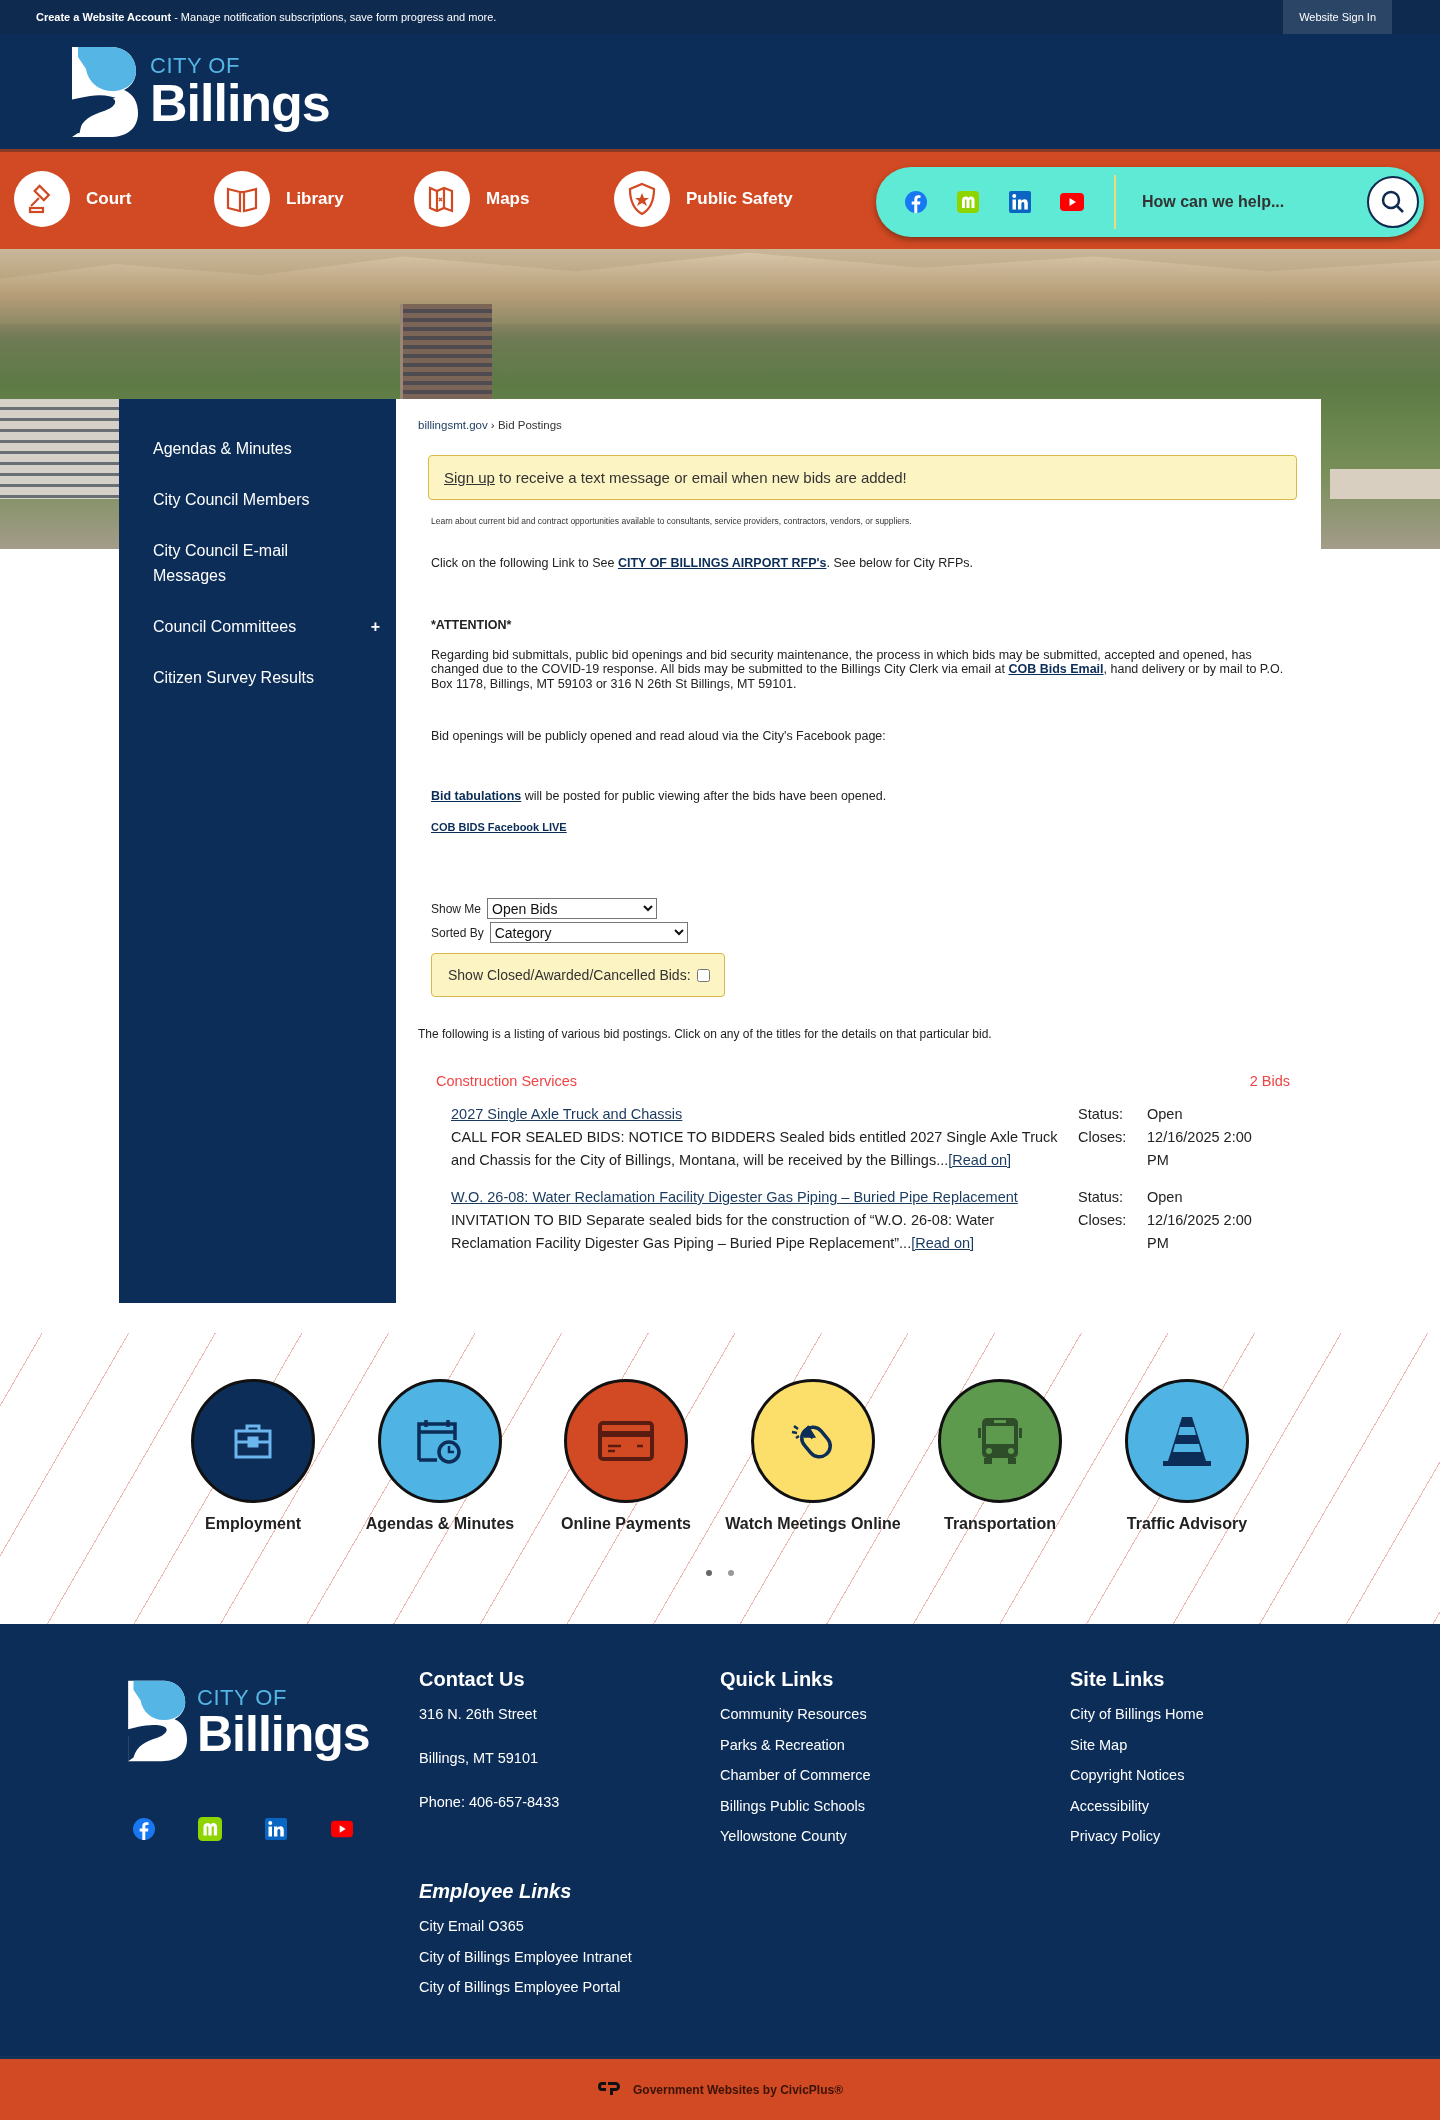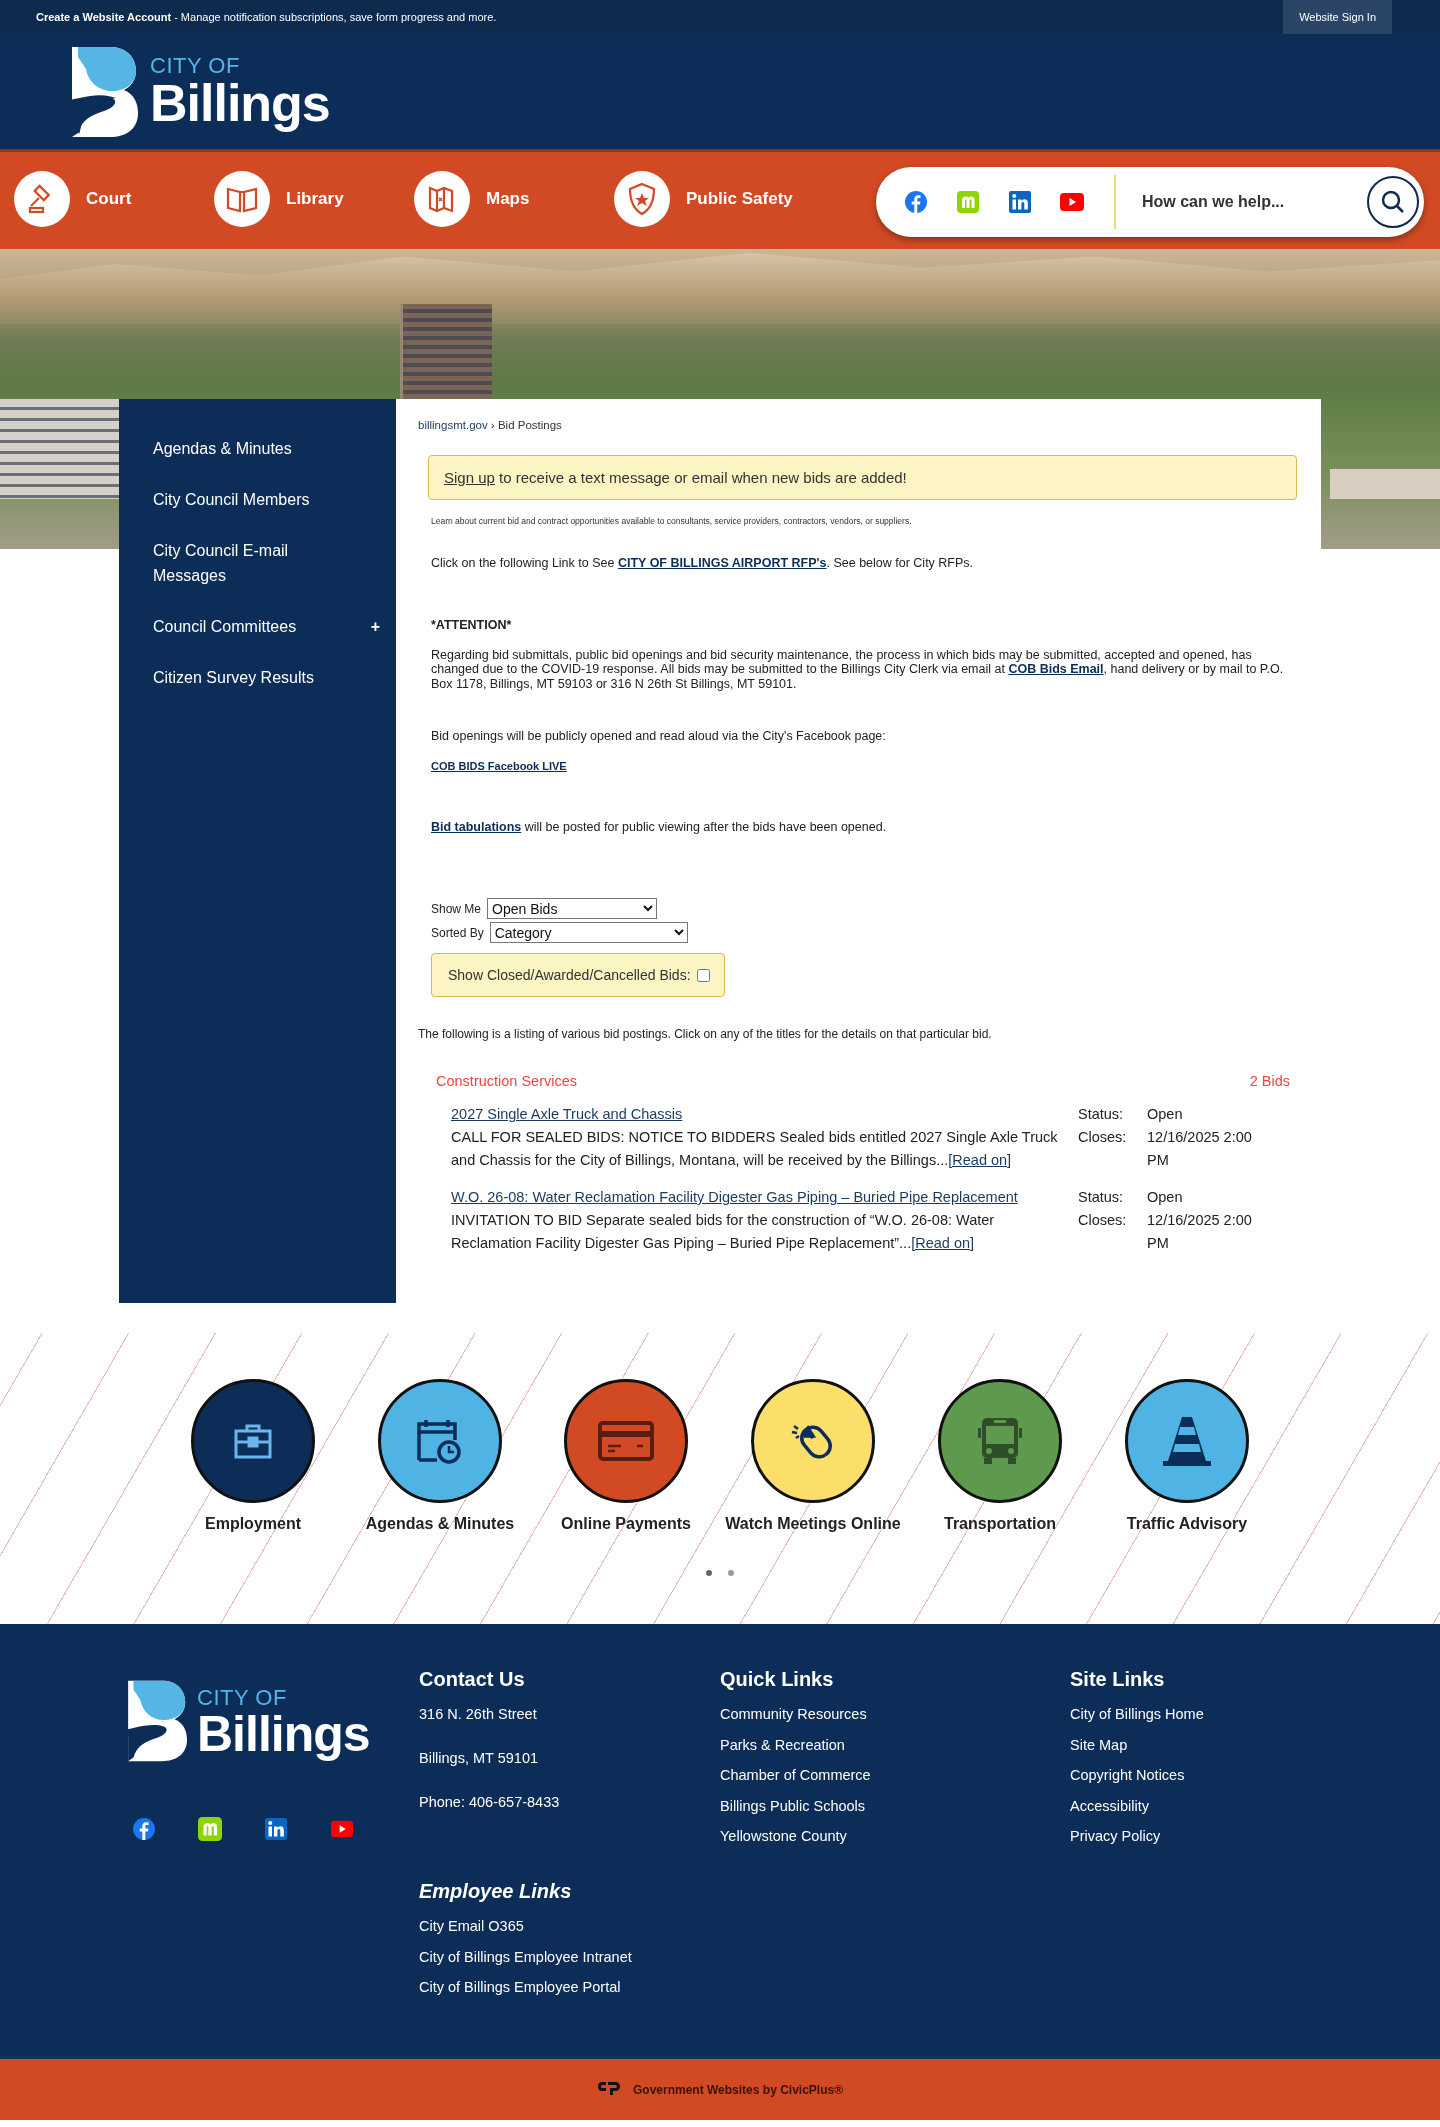--- a/index.html
+++ b/index.html
@@ -18,21 +18,21 @@
   .logo-text { margin-left: 12px; display: flex; flex-direction: column; }
   .logo-cityof { color: #55b6e6; font-size: 22px; letter-spacing: 0.5px; line-height: 1; }
   .logo-billings { color: #fff; font-size: 52px; font-weight: bold; line-height: 1; letter-spacing: -1px; }
   .mainnav { position: absolute; left: 400px; right: 40px; top: 0; height: 115px; display: flex; align-items: center; justify-content: space-between; padding: 0 10px 0 26px; }
   .mainnav a { color: #fff; font-weight: bold; font-size: 17px; text-decoration: none; letter-spacing: 0.1px; }
 
   
   .quickbar { height: 100px; background: #d14a23; position: relative; border-top: 3px solid #8a3b26; }
   .quick-item { position: absolute; top: 19px; display: flex; align-items: center; color: #fff; font-weight: bold; font-size: 17px; text-decoration: none; }
   .quick-circle { width: 56px; height: 56px; border-radius: 50%; background: #fff; display: flex; align-items: center; justify-content: center; margin-right: 16px; }
-  .searchbox { position: absolute; left: 876px; top: 15px; width: 548px; height: 70px; background: #ffffff; border-radius: 35px; box-shadow: 0 3px 6px rgba(0,0,0,0.35); display: flex; align-items: center; gap: 6px; }
+  .searchbox { position: absolute; left: 876px; top: 15px; width: 548px; height: 70px; background: #5eead4; border-radius: 35px; box-shadow: 0 3px 6px rgba(0,0,0,0.35); display: flex; align-items: center; gap: 6px; }
   .social { display: flex; align-items: center; }
   .social-icon { width: 24px; height: 24px; display: inline-flex; align-items: center; justify-content: center; }
   .search-social { margin-left: 28px; gap: 28px; }
   .search-divider { width: 2px; height: 54px; background: #f0d97a; margin-left: 24px; }
   .search-input { border: none; outline: none; font-size: 16px; font-weight: bold; color: #333; margin-left: 20px; width: 230px; background: transparent; font-family: "Liberation Sans", sans-serif; }
   .search-input::placeholder { color: #333; }
   .search-btn { position: absolute; right: 5px; top: 9px; width: 52px; height: 52px; border-radius: 50%; border: 2px solid #0e2a4f; background: #fff; display: flex; align-items: center; justify-content: center; }
 
   
   .hero { height: 300px; position: relative; overflow: hidden;
@@ -252,26 +252,26 @@
     </p>
 
     <p class="para" style="margin-top:48px;font-weight:bold">*ATTENTION*</p>
 
     <p class="para" style="margin-top:15px">
       <span>Regarding bid submittals, public bid openings and bid security maintenance, the process in which bids may be submitted, accepted and opened, has changed due to the COVID-19 response. All bids may be submitted to the Billings City Clerk via email at </span><a href="#" class="link-strong">COB Bids Email</a><span>, hand delivery or by mail to P.O. Box 1178, Billings, MT 59103 or 316 N 26th St Billings, MT 59101.</span>
     </p>
 
     <p class="para" style="margin-top:38px">Bid openings will be publicly opened and read aloud via the City's Facebook page:</p>
 
+    <p class="para" style="margin-top:46px">
+      <a href="#" class="link-strong">Bid tabulations</a><span> will be posted for public viewing after the bids have been opened.</span>
+    </p>
+
     <p class="para" style="margin-top:16px">
       <a href="#" class="fb-live">COB BIDS Facebook LIVE</a>
-    </p>
-
-    <p class="para" style="margin-top:46px">
-      <a href="#" class="link-strong">Bid tabulations</a><span> will be posted for public viewing after the bids have been opened.</span>
     </p>
 
     <div class="controls" style="margin-top:64px">
       <div class="ctrl-row">
         <label>Show Me</label>
         <select style="width:170px"><option>Open Bids</option></select>
       </div>
       <div class="ctrl-row">
         <label>Sorted By</label>
         <select style="width:198px"><option>Category</option></select>

